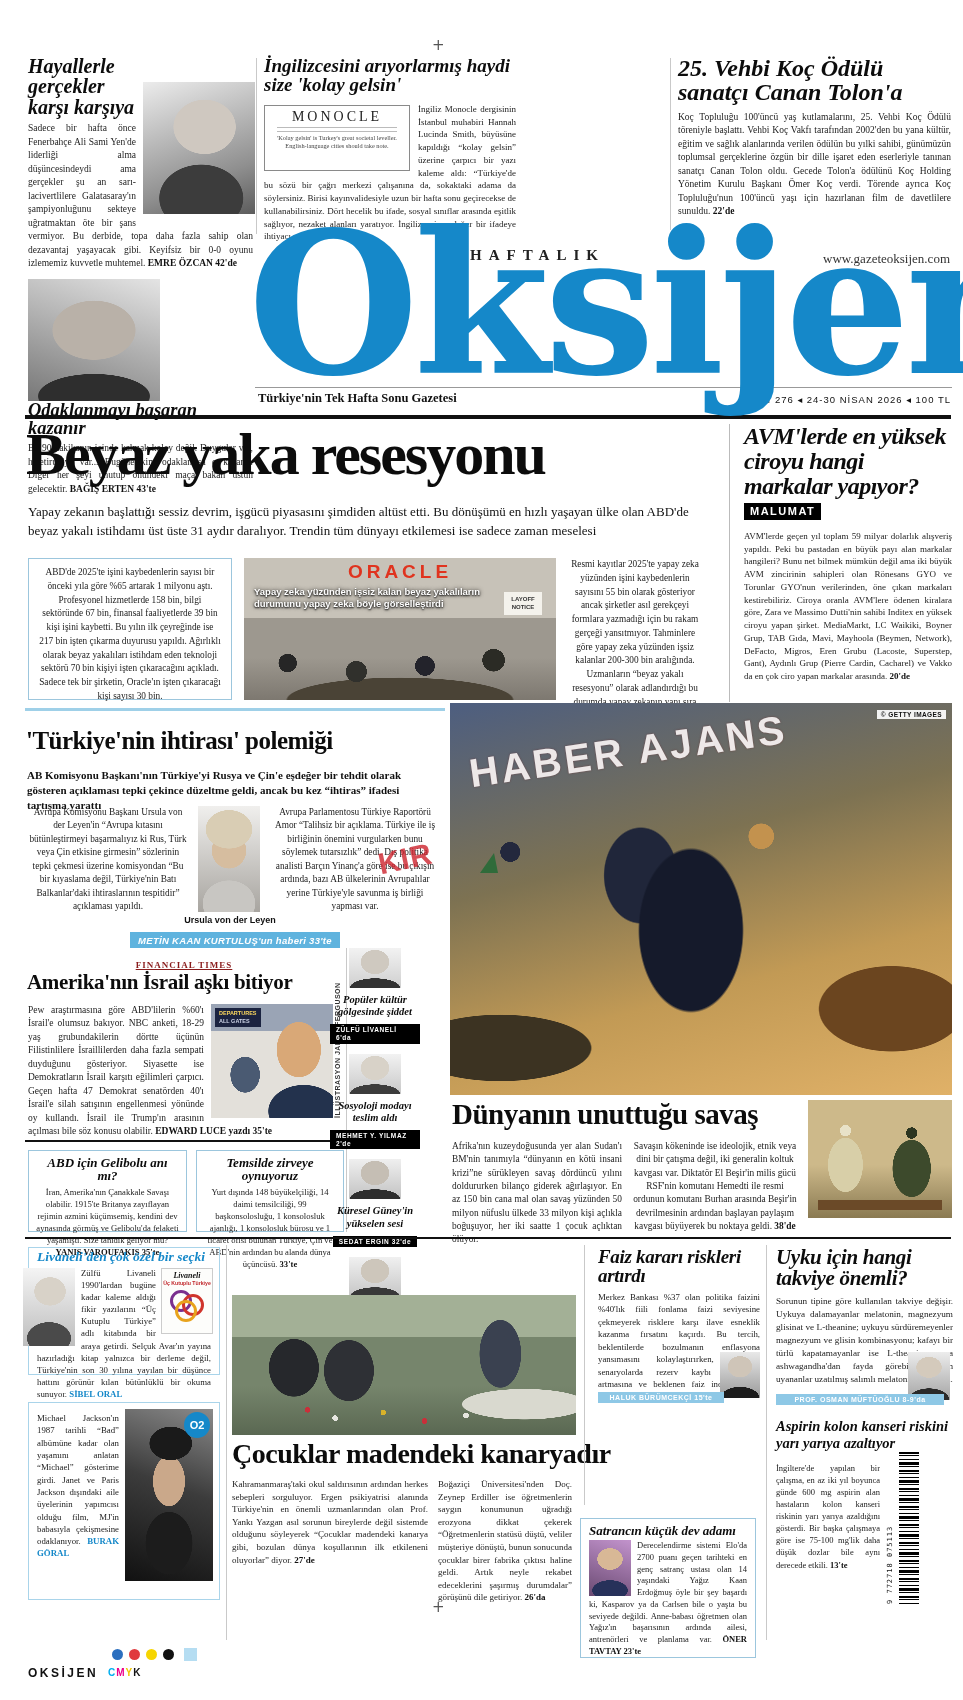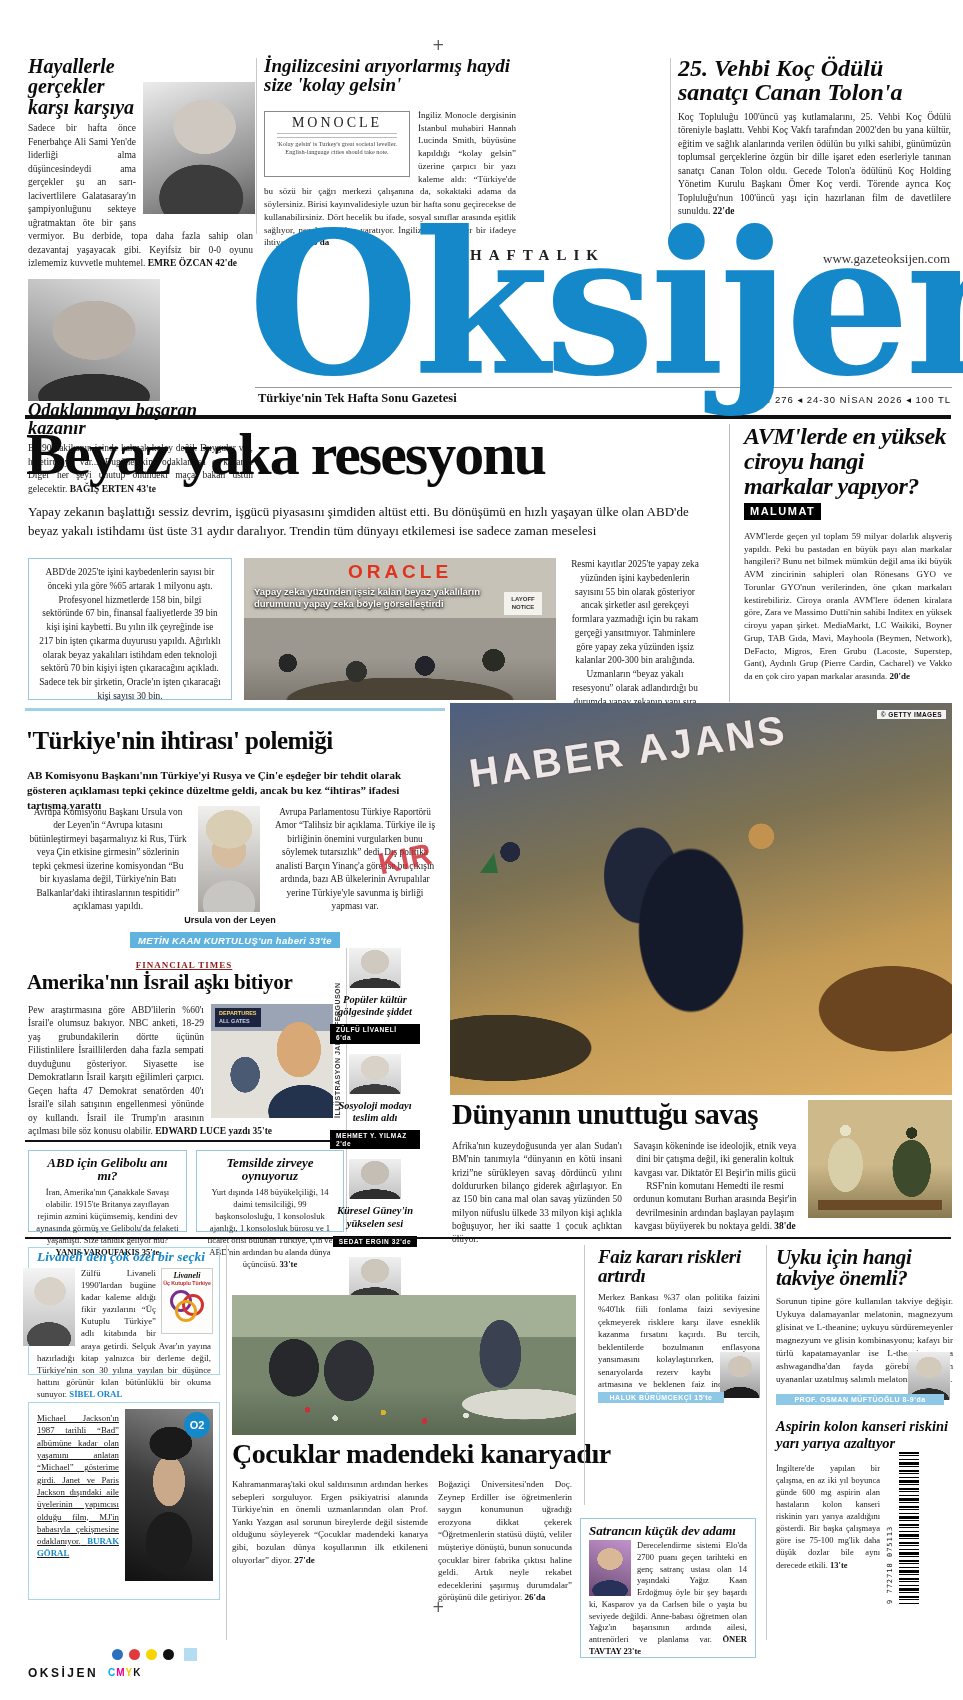--- a/index.html
+++ b/index.html
@@ -56,21 +56,21 @@
          radial-gradient(ellipse 70% 30% at 50% 96%,#2e2e2e 0 60%,transparent 61%),
          linear-gradient(200deg,#e4e4e4,#777);"></div>
     <div class="hl it serif" style="font-size:18.5px;margin-top:10px;">Odaklanmayı başaran kazanır</div>
     <p class="body-txt just" style="margin:4px 0 0;"><span>Bu 90 dakikanın içinde kalmak kolay değil. Duygular var, haletiruhiye var... Bugüne kim odaklanırsa o kazanır. Diğer her şeyi unutup önündeki maça bakan üstün gelecektir.</span> <b class="pageref">BAĞIŞ ERTEN 43'te</b></p>
   </div>
 
   <div class="vrule" style="left:256px;top:58px;height:176px;"></div>
 
   <div class="abs" style="left:264px;top:56px;width:252px;">
     <div class="hl it serif" style="font-size:19px;">İngilizcesini arıyorlarmış haydi size 'kolay gelsin'</div>
-    <div style="margin-top:14px;">
+    <div style="margin-top:8px;">
       <div style="float:left;width:146px;height:66px;border:1px solid #8a8a8a;margin:2px 8px 2px 0;padding:3px 4px;box-sizing:border-box;text-align:center;">
         <div class="serif" style="font-size:14px;letter-spacing:3px;color:#222;">MONOCLE</div>
         <div style="height:3px;border-top:1px solid #bbb;border-bottom:1px solid #bbb;margin:2px 8px;"></div>
         <div class="serif" style="font-size:6.3px;line-height:1.25;color:#444;">'Kolay gelsin' is Turkey's great societal leveller. English-language cities should take note.</div>
       </div>
       <p class="body-txt just" style="margin:0;font-size:9px;"><span>İngiliz Monocle dergisinin İstanbul muhabiri Hannah Lucinda Smith, büyüsüne kapıldığı “kolay gelsin” üzerine çarpıcı bir yazı kaleme aldı: “Türkiye'de bu sözü bir çağrı merkezi çalışanına da, sokaktaki adama da söylersiniz. Birisi kayınvalidesiyle uzun bir hafta sonu geçirecekse de kullanabilirsiniz. Dört hecelik bu ifade, sosyal sınıflar arasında eşitlik sağlıyor, nezaket alanları yaratıyor. İngilizcenin eşdeğer bir ifadeye ihtiyacı var.”</span> <b class="pageref">6'da</b></p>
     </div>
   </div>
 
 
@@ -214,21 +214,21 @@
       <div class="sans" style="font-size:5.2px;font-weight:700;color:#c0252a;">Üç Kutuplu Türkiye</div>
       <div style="position:relative;height:34px;">
         <span style="position:absolute;left:8px;top:4px;width:16px;height:16px;border:3.5px solid #7a2f8e;border-radius:50%;"></span>
         <span style="position:absolute;left:20px;top:8px;width:16px;height:16px;border:3.5px solid #d0342c;border-radius:50%;"></span>
         <span style="position:absolute;left:13px;top:14px;width:16px;height:16px;border:3.5px solid #e8a31d;border-radius:50%;"></span>
       </div>
     </div>
     <p class="serif just" style="margin:3px 0 0;font-size:8.8px;line-height:1.38;color:#222;"><span>Zülfü Livaneli 1990'lardan bugüne kadar kaleme aldığı fikir yazılarını “Üç Kutuplu Türkiye” adlı kitabında bir araya getirdi. Selçuk Avar'ın yayına hazırladığı kitap yalnızca bir derleme değil, Türkiye'nin son 30 yılına yayılan bir düşünce hattını görünür kılan bütünlüklü bir okuma sunuyor.</span> <b style="color:#1588c9;">SİBEL ORAL</b></p>
   </div>
 
-  <div class="abs" style="left:28px;top:1402px;width:192px;height:198px;border:1.5px solid #a9d4ea;padding:6px 8px;box-sizing:border-box;text-decoration:underline;">
+  <div class="abs" style="left:28px;top:1402px;width:192px;height:198px;border:1.5px solid #a9d4ea;padding:6px 8px;box-sizing:border-box;">
     <div class="ph" style="position:relative;float:right;width:88px;height:172px;margin:0 -2px 2px 6px;
          background:radial-gradient(ellipse 40% 16% at 52% 20%,#1a1a1a 0 60%,transparent 61%),
          radial-gradient(ellipse 30% 24% at 50% 42%,#caa88a 0 60%,transparent 61%),
          radial-gradient(ellipse 44% 30% at 50% 78%,#1c1c1c 0 60%,transparent 61%),
          linear-gradient(200deg,#8a8a8a 0%,#3c3c3c 45%,#111 100%);">
       <div style="position:absolute;right:3px;top:3px;width:26px;height:26px;border-radius:50%;background:#1588c9;color:#fff;font-family:'Liberation Sans',sans-serif;font-weight:700;font-size:11px;line-height:26px;text-align:center;">O2</div>
     </div>
     <p class="serif just" style="margin:3px 0 0;font-size:8.8px;line-height:1.4;color:#222;"><span>Michael Jackson'ın 1987 tarihli “Bad” albümüne kadar olan yaşamını anlatan “Michael” gösterime girdi. Janet ve Paris Jackson dışındaki aile üyelerinin yapımcısı olduğu film, MJ'in babasıyla çekişmesine odaklanıyor.</span> <b style="color:#1588c9;">BURAK GÖRAL</b></p>
   </div>
 

